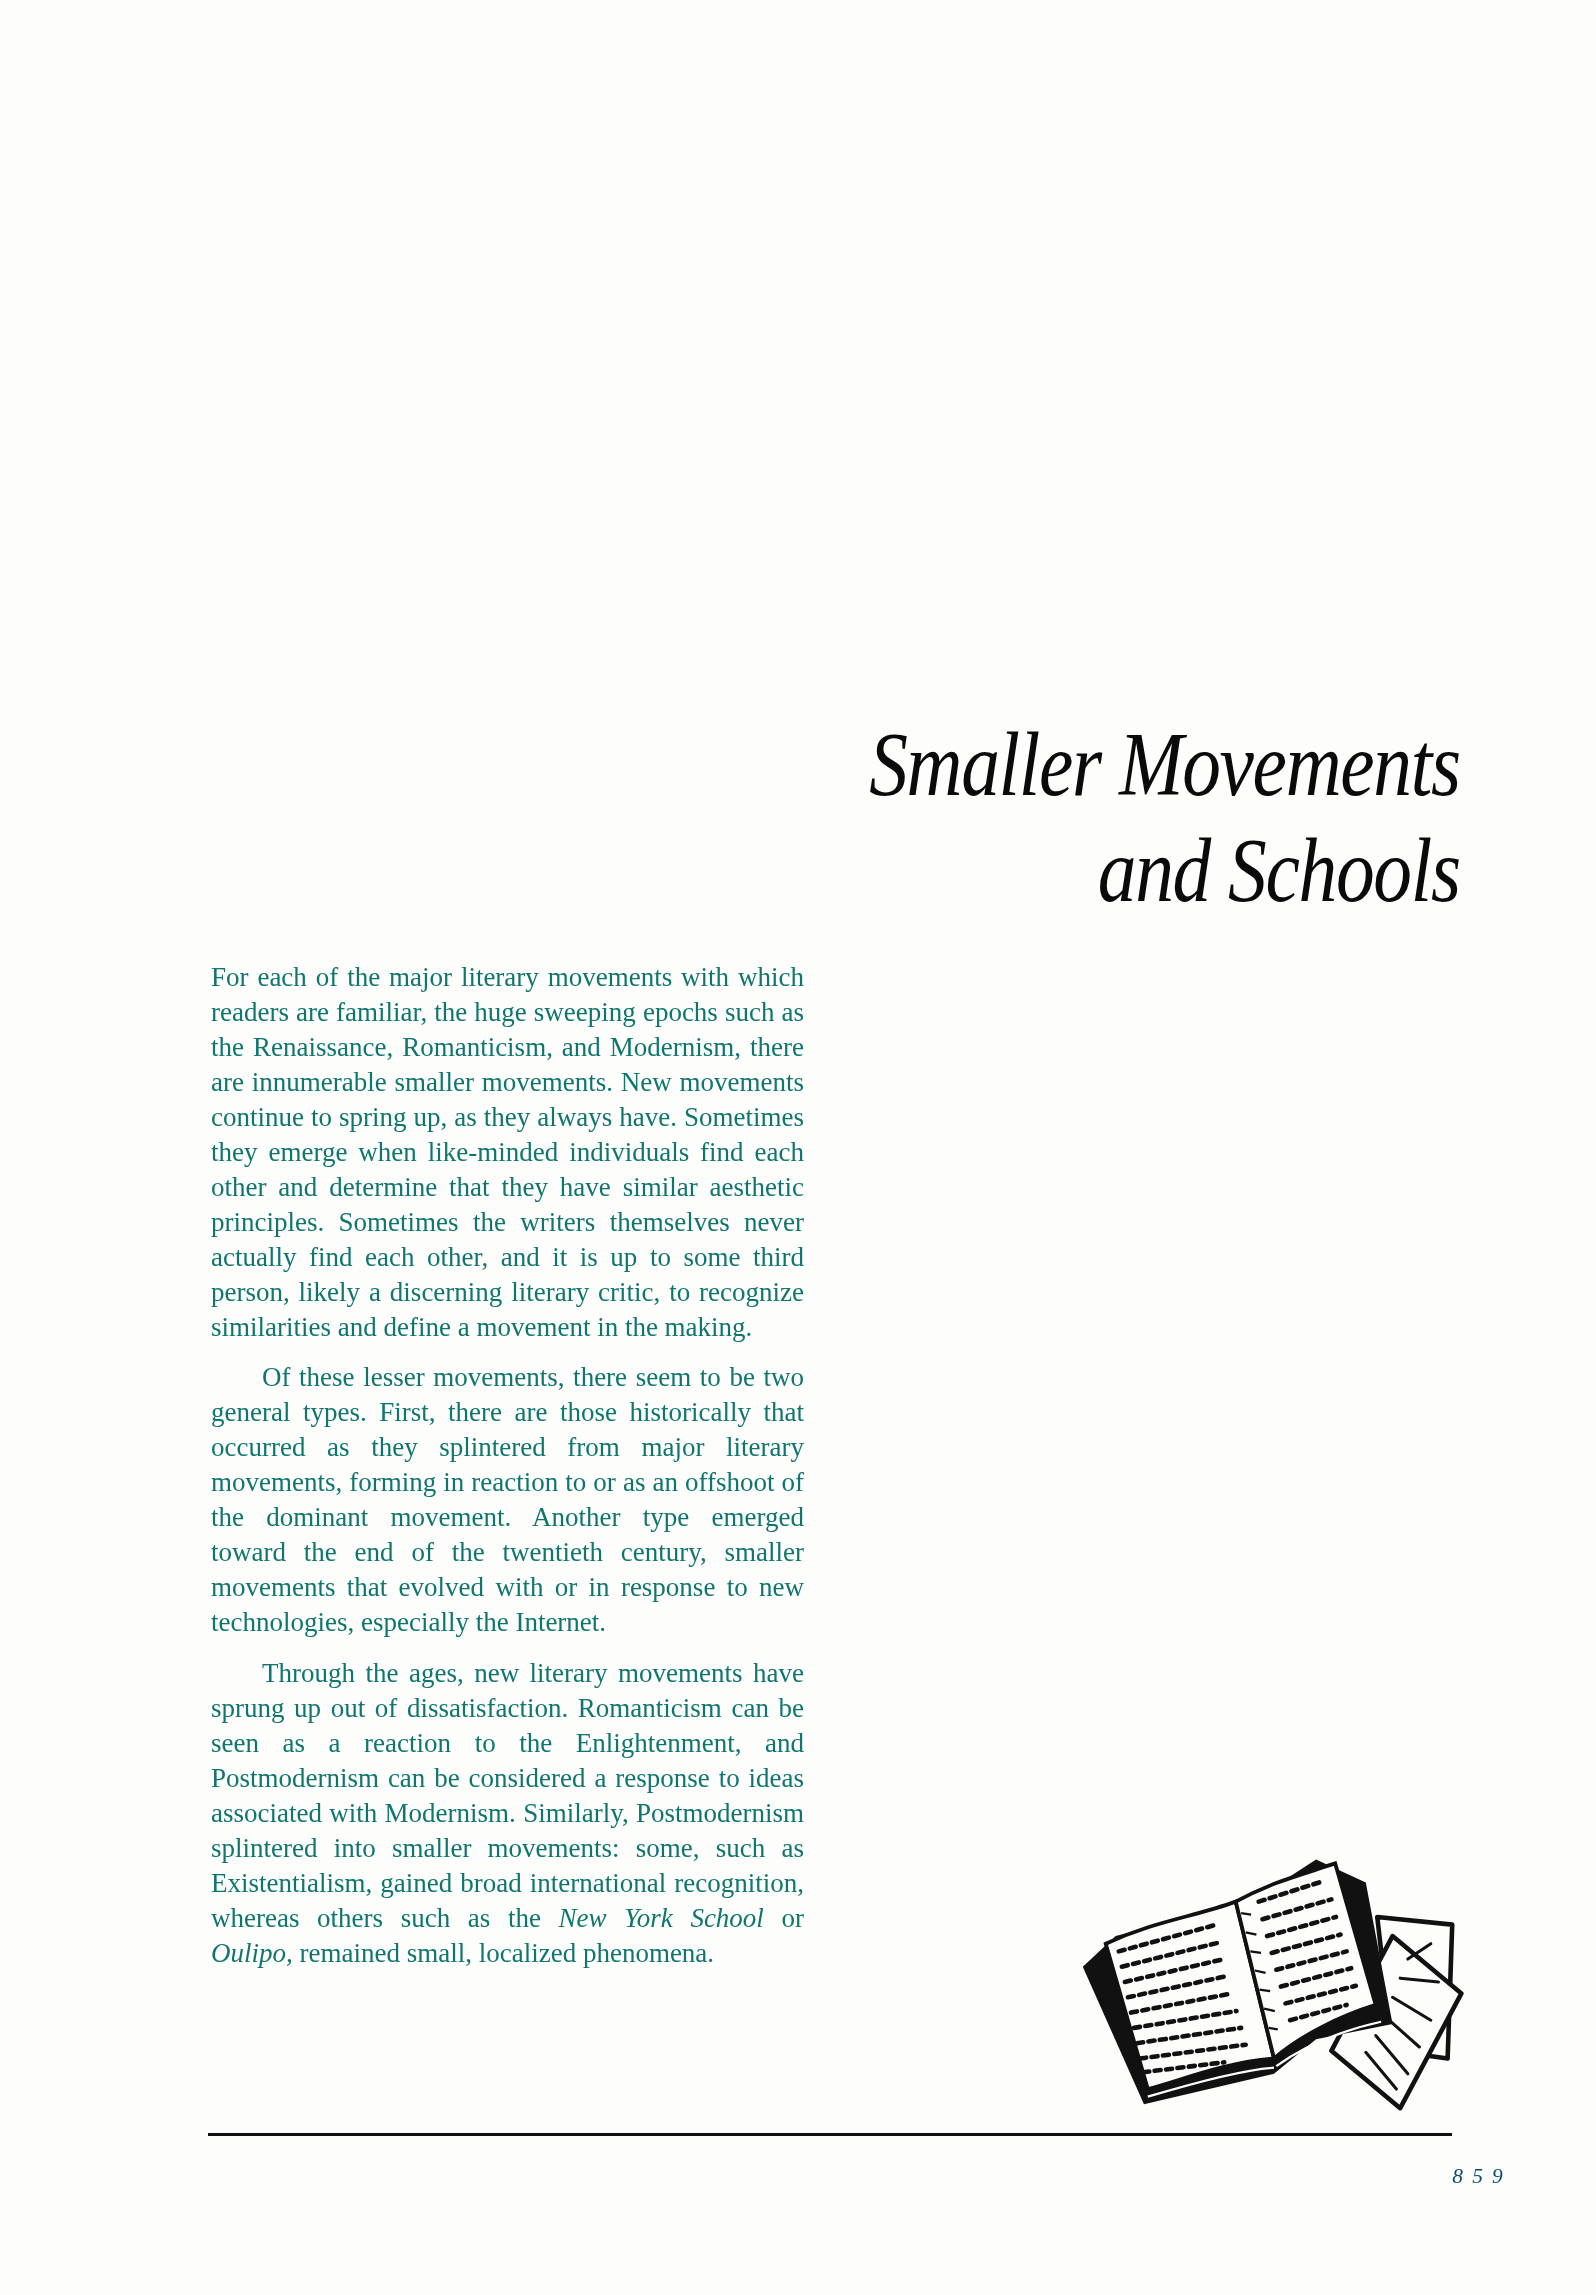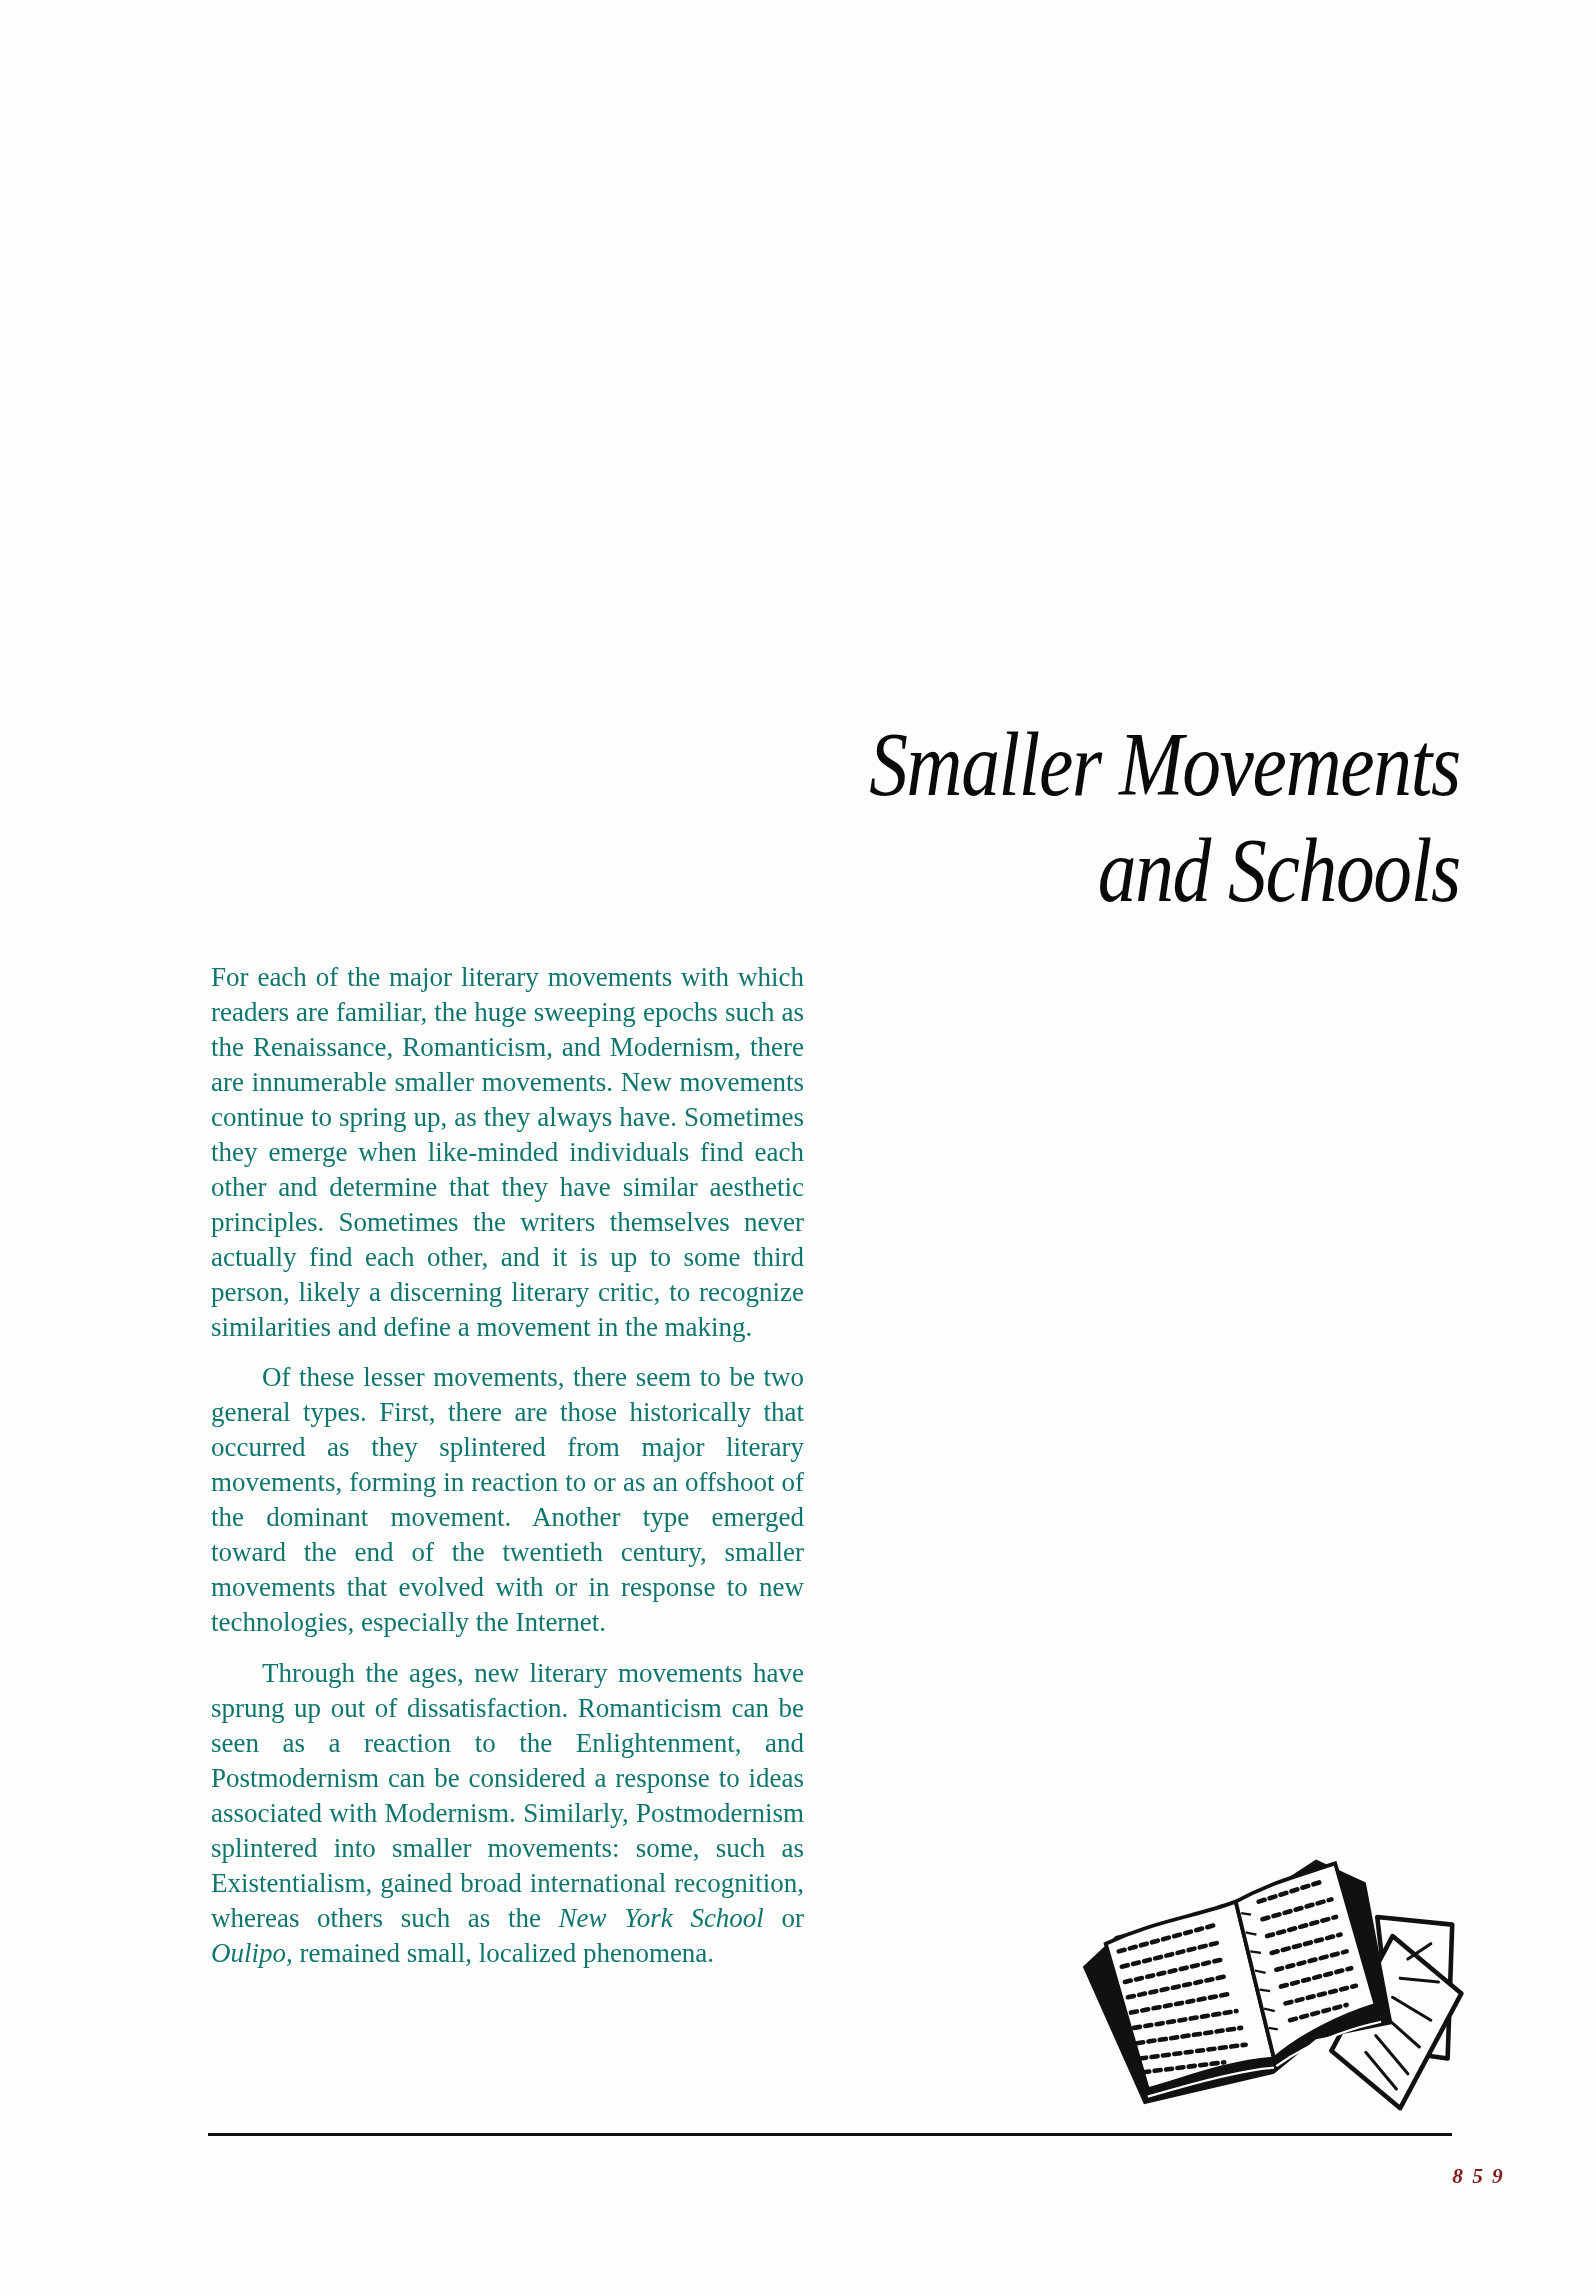--- a/index.html
+++ b/index.html
@@ -44,24 +44,24 @@
     .rule {
       position: absolute;
       left: 208px; top: 2133px;
       width: 1244px; height: 3.1px;
       background: #111;
     }
     .page-number {
       position: absolute;
       right: 84px; top: 2164px;
       font-family: "Liberation Serif", serif;
-      font-weight: bold; font-style: italic;
+      font-weight: normal; font-style: italic;
       font-size: 21.4px;
       letter-spacing: 9.2px;
-      color: #7f1d1d;
+      color: #0c4a6e;
     }
   </style>
 </head>
 <body>
 
 <div class="title">
   <span>Smaller Movements</span>
   <span>and Schools</span>
 </div>
 

